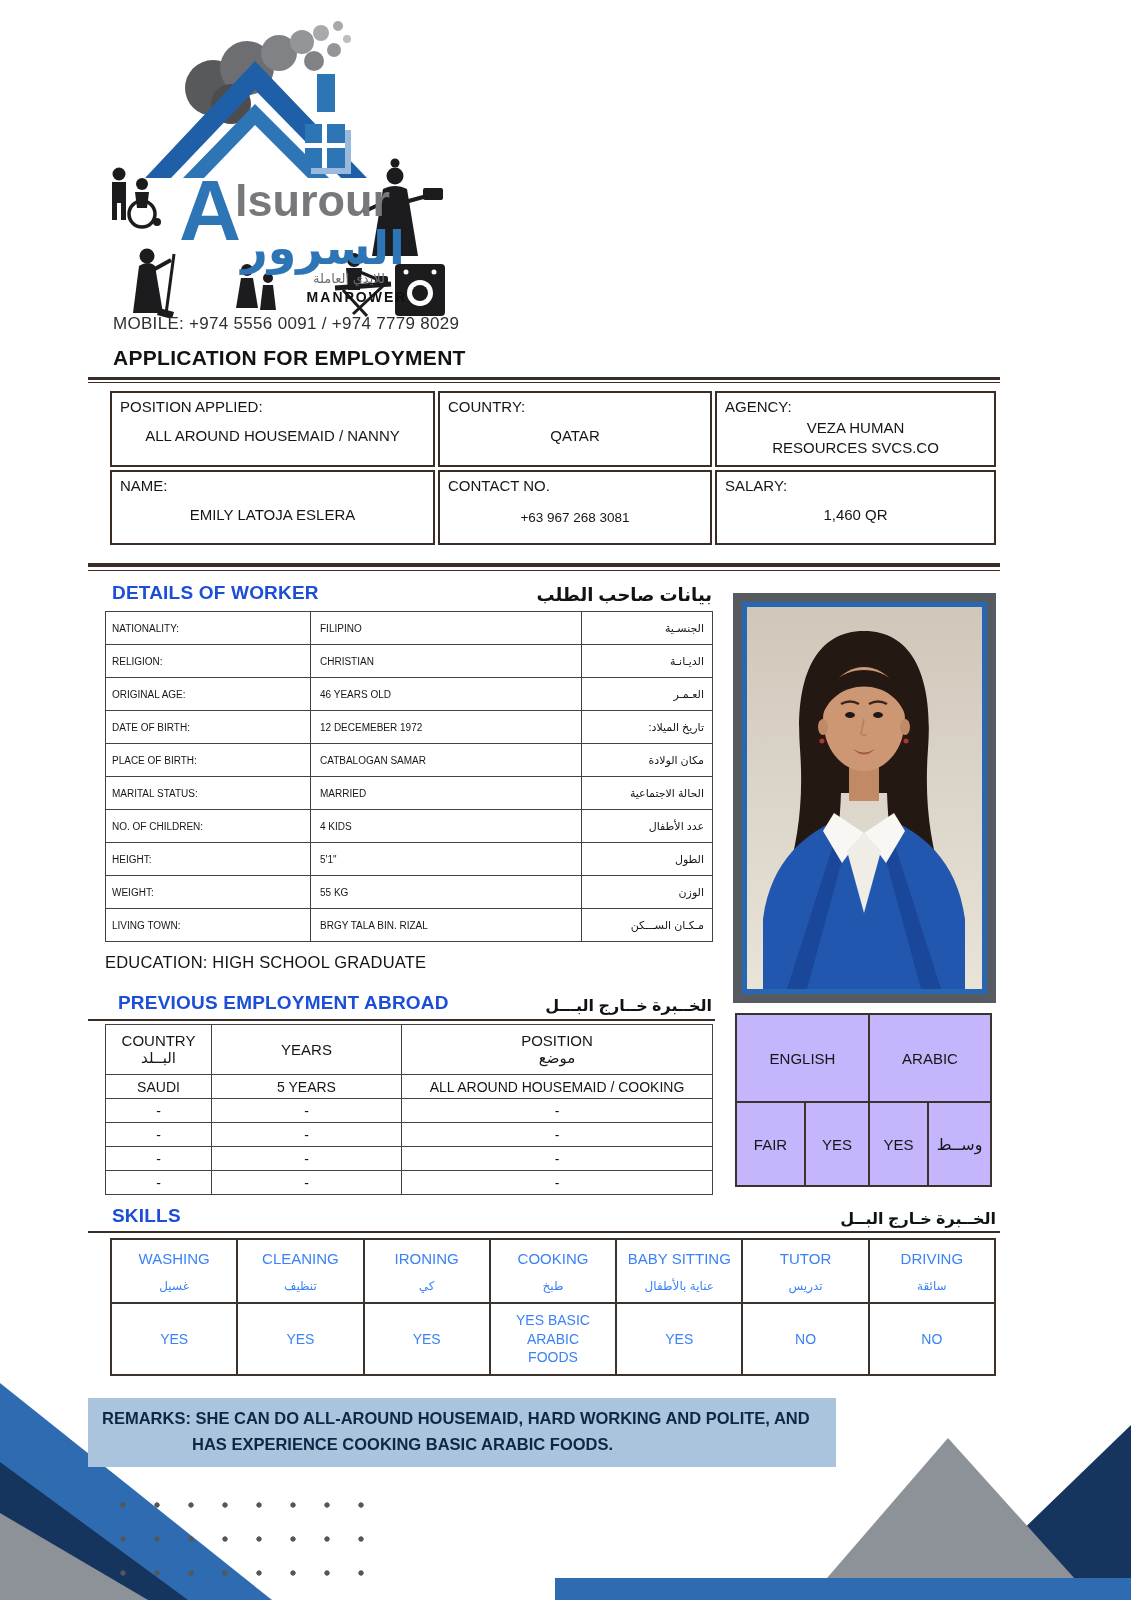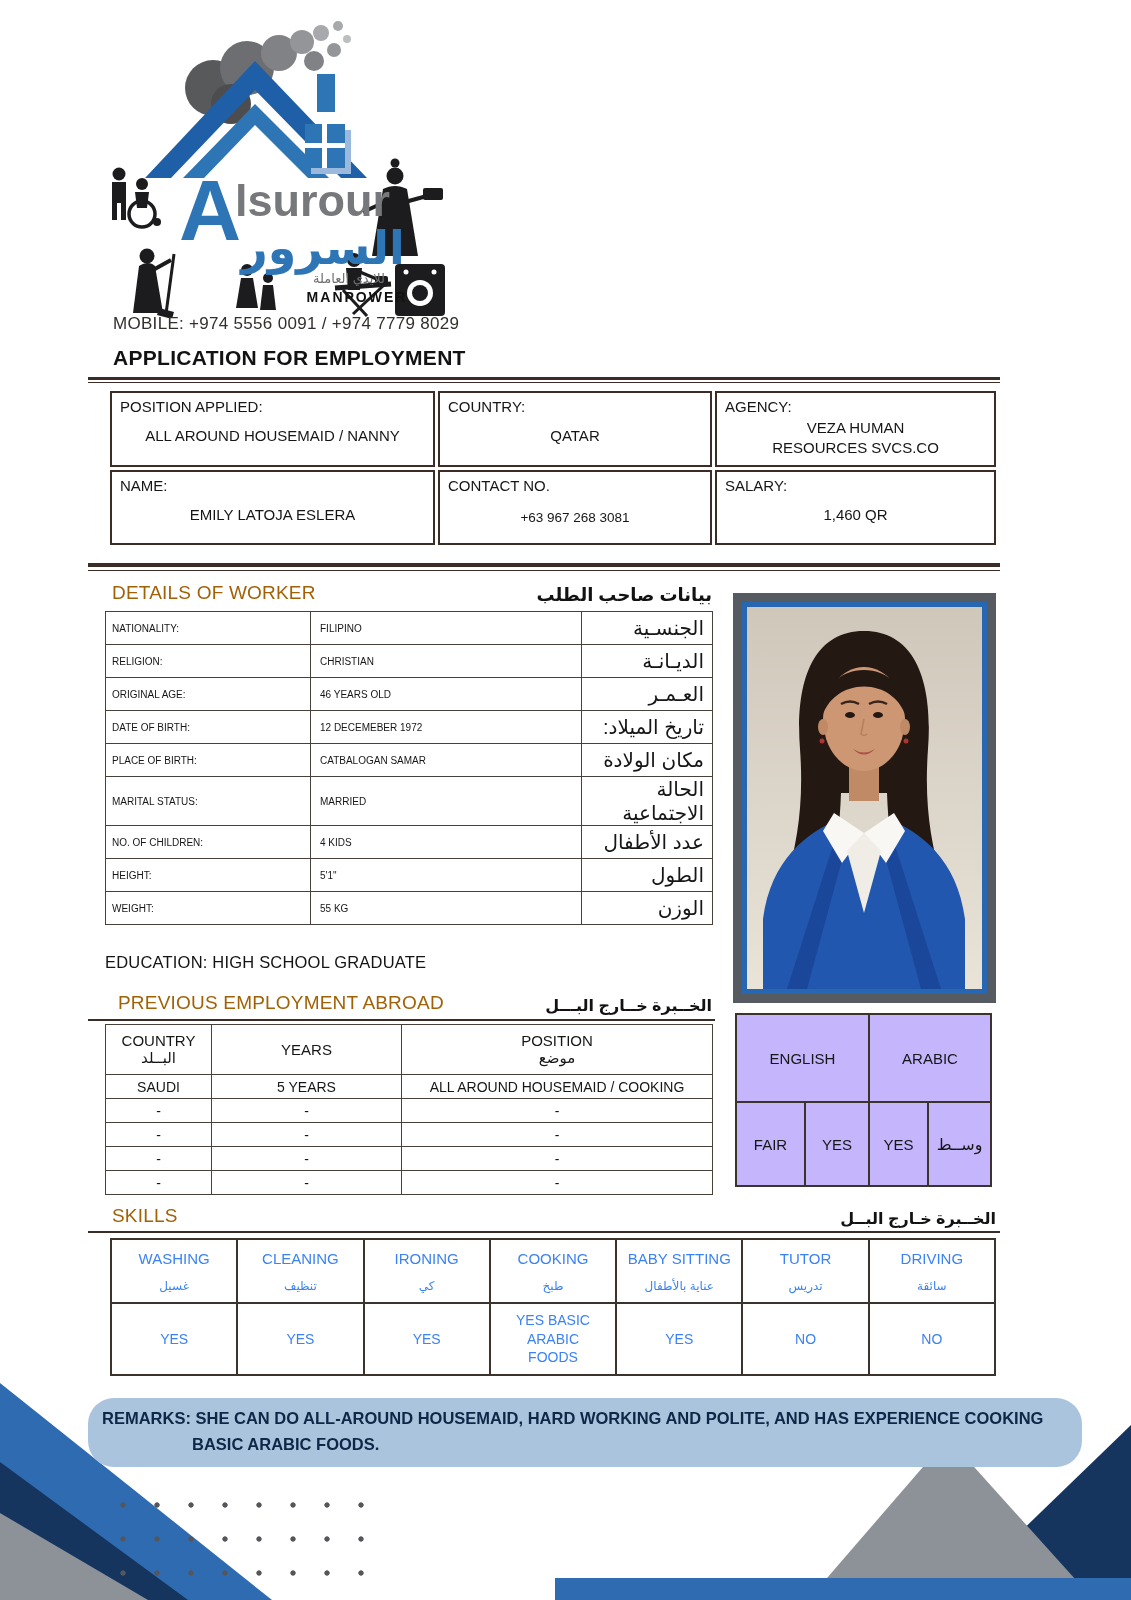--- a/index.html
+++ b/index.html
@@ -23,31 +23,31 @@
   
   .app-table { left:110px; top:391px; width:886px; display:grid;
     grid-template-columns:325px 274px 281px; grid-template-rows:76px 75px; gap:3px; }
   .app-cell { position:relative; border:2px solid #3b2d26; background:#fff; }
   .app-label { position:absolute; top:5px; left:8px; font-size:15px; color:#161616; }
   .app-value { position:absolute; top:33px; left:0; right:0; text-align:center; font-size:15px; line-height:1.3; color:#161616; }
   .app-value.vwrap { padding:0 46px; top:25px; }
   .app-value.vsmall { font-size:13.5px; top:37px; }
 
   
-  .sec-title { font-size:19px; font-weight:400; color:#a16207; letter-spacing:.2px; }
+  .sec-title { font-size:19px; font-weight:700; color:#1d4ed8; letter-spacing:.2px; }
   .sec-title-ar { font-weight:700; direction:rtl; color:#121212; }
 
   
   .details-title { left:112px; top:582px; }
   .details-title-ar { left:440px; top:584px; width:272px; text-align:right; font-size:18px; }
   .details-table { left:105px; top:611px; width:607px; border-collapse:collapse; table-layout:fixed; }
   .details-table td { border:1px solid #48413a; height:33px; font-size:10px; color:#161616; padding:0; }
   td.d-label { padding-left:6px; }
   td.d-value { padding-left:9px; }
-  td.d-arabic { text-align:right; padding-right:8px; direction:rtl; font-size:20px; }
+  td.d-arabic { text-align:right; padding-right:8px; direction:rtl; font-size:11px; }
   .education-line { left:105px; top:953px; font-size:16.5px; color:#141414; letter-spacing:.2px; }
 
   
   .photo-frame { left:733px; top:593px; width:263px; height:410px; background:#565b61; padding:9px; }
   .photo-inner { width:100%; height:100%; border:5px solid #2767b1; background:#d9d2c6; overflow:hidden; }
 
   
   .emp-title { left:110px; top:992px;margin-left:8px; }
   .emp-title-ar { left:470px; top:996px; width:242px; text-align:right; font-size:16px; }
   .emp-rule { left:88px; top:1019px; width:627px; border-top:2px solid #3b2d26; height:0; }
@@ -72,21 +72,21 @@
   .skills-title-ar { left:700px; top:1209px; width:296px; text-align:right; font-size:16px; }
   .skills-rule { left:88px; top:1231px; width:912px; border-top:2px solid #3b2d26; height:0; }
   .skills-table { left:110px; top:1238px; width:886px; border-collapse:collapse; table-layout:fixed; }
   .skills-table th, .skills-table td { border:2px solid #3b332c; text-align:center; color:#3b82f6; }
   .skills-table th { height:64px; font-weight:normal; }
   .sk-en { font-size:15px; }
   .sk-ar { font-size:12px; direction:rtl; margin-top:12px; }
   .skills-table td { height:72px; font-size:14px; line-height:1.35; padding:0 10px; }
 
   
-  .remarks-bar { left:88px; top:1398px; width:994px; min-height:60px; background:#aac4dd; padding:8px 12px 10px 14px; z-index:3;border-radius:26px; }
+  .remarks-bar { left:88px; top:1398px; width:748px; min-height:60px; background:#aac4dd; padding:8px 12px 10px 14px; z-index:3; }
   .remarks-text { display:inline-block; font-size:16.5px; font-weight:800; color:#0e2747; line-height:1.55;
     padding-left:90px; text-indent:-90px; }
 
   
   .deco-svg { left:0; top:1360px; z-index:1; }
   .dots-grid { left:100px; top:1480px; width:268px; height:118px; z-index:2;
     background-image:radial-gradient(circle,#55565a 2.3px,transparent 3px);
     background-size:34px 34px; background-position:6px 8px; }
 </style>
 </head>
@@ -252,20 +252,25 @@
     <tr>
           <td class="d-label">HEIGHT:</td>
           <td class="d-value">5'1"</td>
           <td class="d-arabic">الطول</td>
         </tr>
     <tr>
           <td class="d-label">WEIGHT:</td>
           <td class="d-value">55 KG</td>
           <td class="d-arabic">الوزن</td>
         </tr>
+    <tr>
+          <td class="d-label">LIVING TOWN:</td>
+          <td class="d-value">BRGY TALA BIN. RIZAL</td>
+          <td class="d-arabic">مـكـان الســـكن</td>
+        </tr>
   </tbody>
     </table>
   <div class="abs education-line">EDUCATION: HIGH SCHOOL GRADUATE</div>
 
   <div class="abs photo-frame">
     <div class="photo-inner">
       <svg width="100%" height="100%" viewBox="0 0 235 382" preserveAspectRatio="xMidYMid slice" xmlns="http://www.w3.org/2000/svg">
         <defs>
           <linearGradient id="pbg" x1="0" y1="0" x2="0" y2="1">
             <stop offset="0" stop-color="#cfc7ba"></stop>

